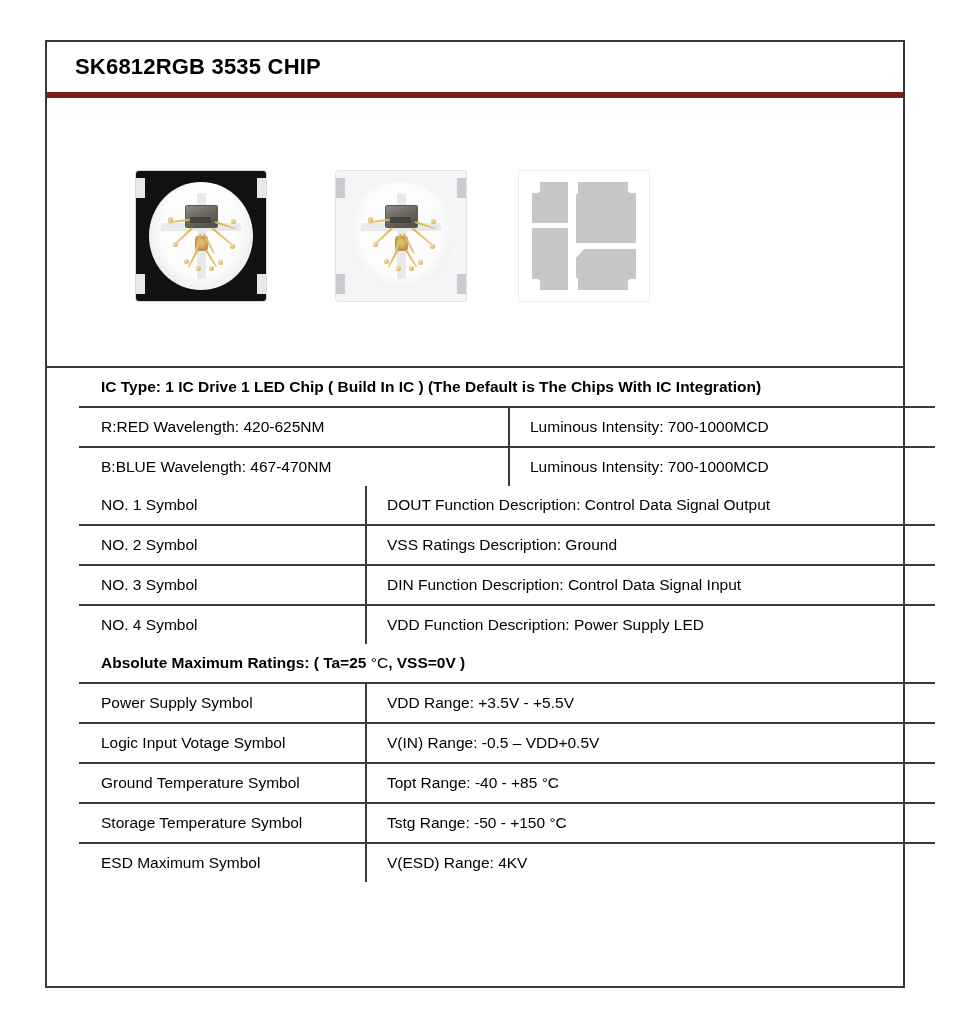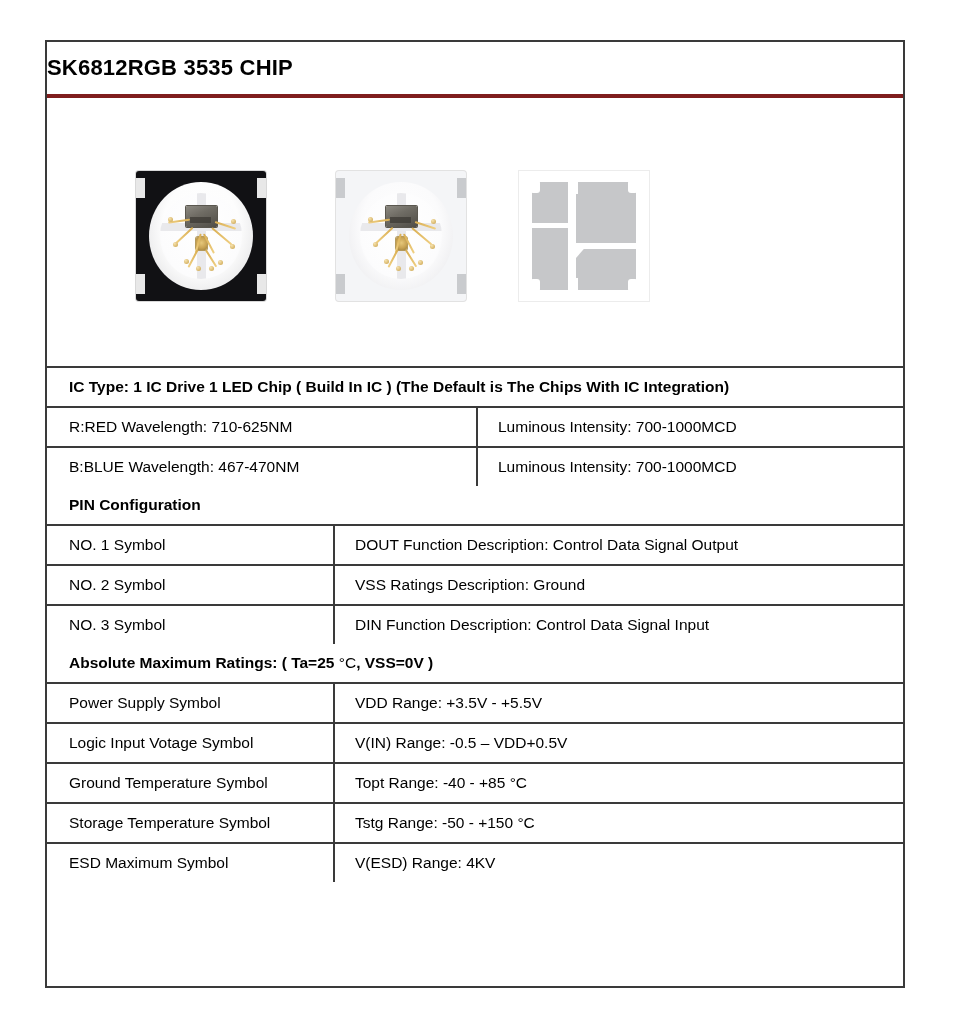--- a/index.html
+++ b/index.html
@@ -23,23 +23,24 @@
     height: 948px;
     box-sizing: border-box;
     border: 2px solid #3a3a3a;
     background: #ffffff;
   }
 
   
   .title-row {
     height: 56px;
     box-sizing: border-box;
-    border-bottom: 4px solid #7f1d1d;
+    border-bottom: 6px solid #7f1d1d;
     display: flex;
     align-items: center;
+    padding-left: 28px;
   }
   .title-text {
     font-size: 22px;
     font-weight: bold;
     letter-spacing: 0.2px;
   }
 
   
   .image-row {
     height: 270px;
@@ -195,20 +196,21 @@
     background: #ffffff;
   }
   .t-top { left: 49px; top: 9px; width: 10px; height: 14px; }
   .t-bot { left: 49px; bottom: 9px; width: 10px; height: 14px; }
 
   
   table {
     width: 100%;
     border-collapse: collapse;
     table-layout: fixed;
+    margin-left: 32px;
   }
   td {
     border-top: 2px solid #3a3a3a;
     height: 38px;
     padding: 0 0 0 22px;
     font-size: 15.5px;
     vertical-align: middle;
     line-height: 1.2;
   }
   tr:first-child > td { border-top: none; }
@@ -345,50 +347,51 @@
   <table>
     <colgroup>
         <col style="width:430px">
         <col>
       </colgroup>
     <tbody>
       <tr>
         <td class="hdr" colspan="2">IC Type: 1 IC Drive 1 LED Chip ( Build In IC ) (The Default is The Chips With IC Integration)</td>
       </tr>
       <tr>
-        <td>R:RED Wavelength: 710-625NM</td>
+        <td>R:RED Wavelength: 420-625NM</td>
         <td class="divcol">Luminous Intensity: 700-1000MCD</td>
       </tr>
       <tr>
         <td>B:BLUE Wavelength: 467-470NM</td>
         <td class="divcol">Luminous Intensity: 700-1000MCD</td>
       </tr>
     </tbody>
   </table>
 
   <table>
     <colgroup>
         <col style="width:287px">
         <col>
       </colgroup>
     <tbody>
       <tr>
-        <td class="hdr" colspan="2">PIN Configuration</td>
-      </tr>
-      <tr>
         <td>NO. 1 Symbol</td>
         <td class="divcol">DOUT Function Description: Control Data Signal Output</td>
       </tr>
       <tr>
         <td>NO. 2 Symbol</td>
         <td class="divcol">VSS Ratings Description: Ground</td>
       </tr>
       <tr>
         <td>NO. 3 Symbol</td>
         <td class="divcol">DIN Function Description: Control Data Signal Input</td>
+      </tr>
+      <tr>
+        <td>NO. 4 Symbol</td>
+        <td class="divcol">VDD Function Description: Power Supply LED</td>
       </tr>
     </tbody>
   </table>
 
   <table>
     <colgroup>
         <col style="width:287px">
         <col>
       </colgroup>
     <tbody>

